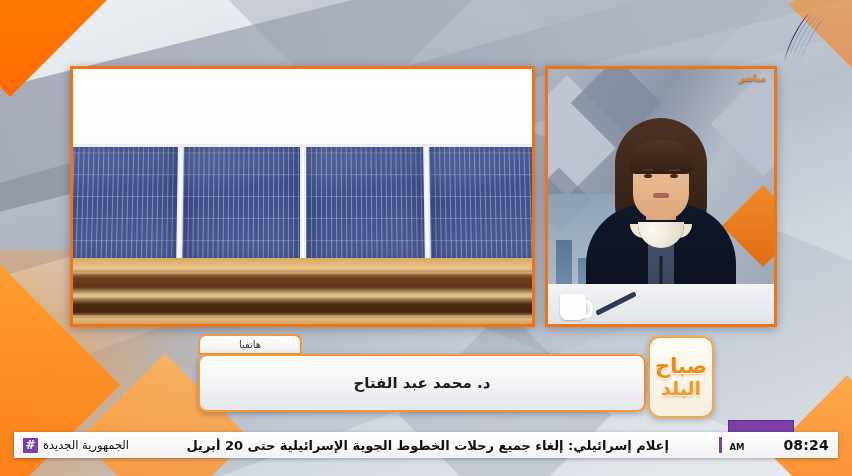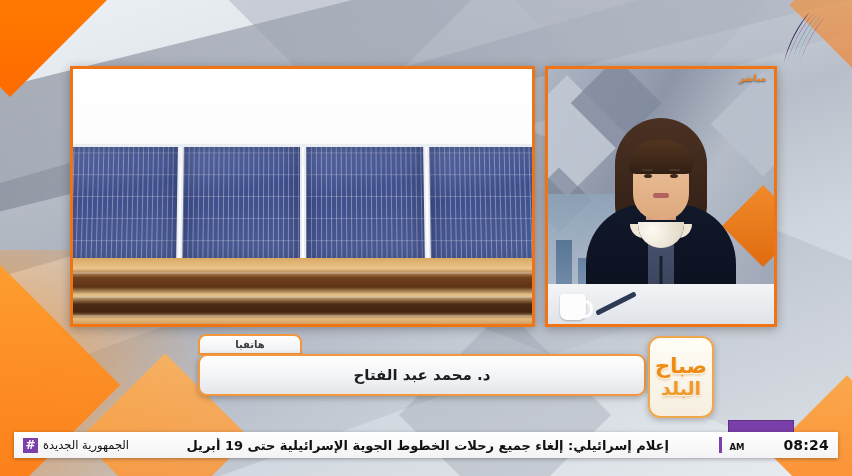--- a/index.html
+++ b/index.html
@@ -180,25 +180,25 @@
   
   #lower-third { position:absolute; left:198px; top:334px; width:448px; height:84px; }
 
   #phone-tag {
     position:absolute; left:0; top:0; width:104px; height:21px;
     background:linear-gradient(#ffffff,#eef0f2);
     border:2px solid #f4963c; border-radius:8px 8px 0 0;
     display:flex; align-items:center; justify-content:center;
   }
   #phone-tag span {
-    font-size:10px; font-weight:bold; color:#3b3b3b; direction:rtl;
+    font-size:10px; font-weight:normal; color:#3b3b3b; direction:rtl;
   }
 
   #guest-plate {
-    position:absolute; left:0; top:20px; width:448px; height:42px;
+    position:absolute; left:0; top:20px; width:448px; height:58px;
     background:linear-gradient(#ffffff 0%,#f4f5f7 48%,#e4e6ea 100%);
     border:2px solid #f4963c; border-radius:9px;
     box-shadow:0 2px 6px rgba(0,0,0,.28);
     display:flex; flex-direction:column; align-items:center; justify-content:center;
     gap:1px;
   }
   #guest-name { font-size:15px; font-weight:bold; color:#1d1d1d; direction:rtl; }
   #guest-title{ font-size:13.5px; font-weight:bold; color:#2a2a2a; direction:rtl; }
 
   
@@ -351,20 +351,20 @@
   </div>
 
   <div id="purple-block"></div>
 
   <div id="news-ticker">
     <div id="ticker-time-group">
       <span id="ticker-time">08:24</span>
       <span id="ticker-meridiem">AM</span>
     </div>
     <div id="ticker-divider"></div>
-    <div id="ticker-headline">إعلام إسرائيلي: إلغاء جميع رحلات الخطوط الجوية الإسرائيلية حتى 19 أبريل</div>
+    <div id="ticker-headline">إعلام إسرائيلي: إلغاء جميع رحلات الخطوط الجوية الإسرائيلية حتى 20 أبريل</div>
     <div id="ticker-brand-group">
       <span id="ticker-brand">الجمهورية الجديدة</span>
       <span id="ticker-hash">#</span>
     </div>
   </div>
 
 </div>
 
 </body></html>

